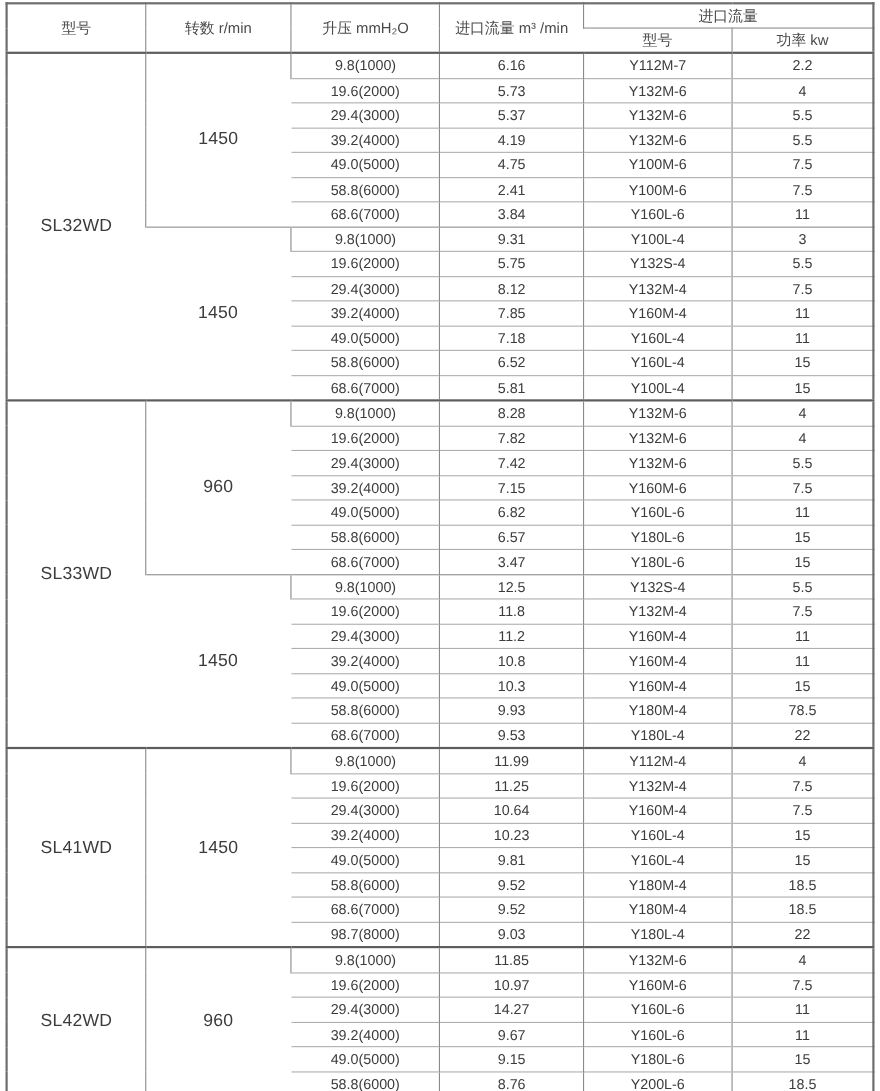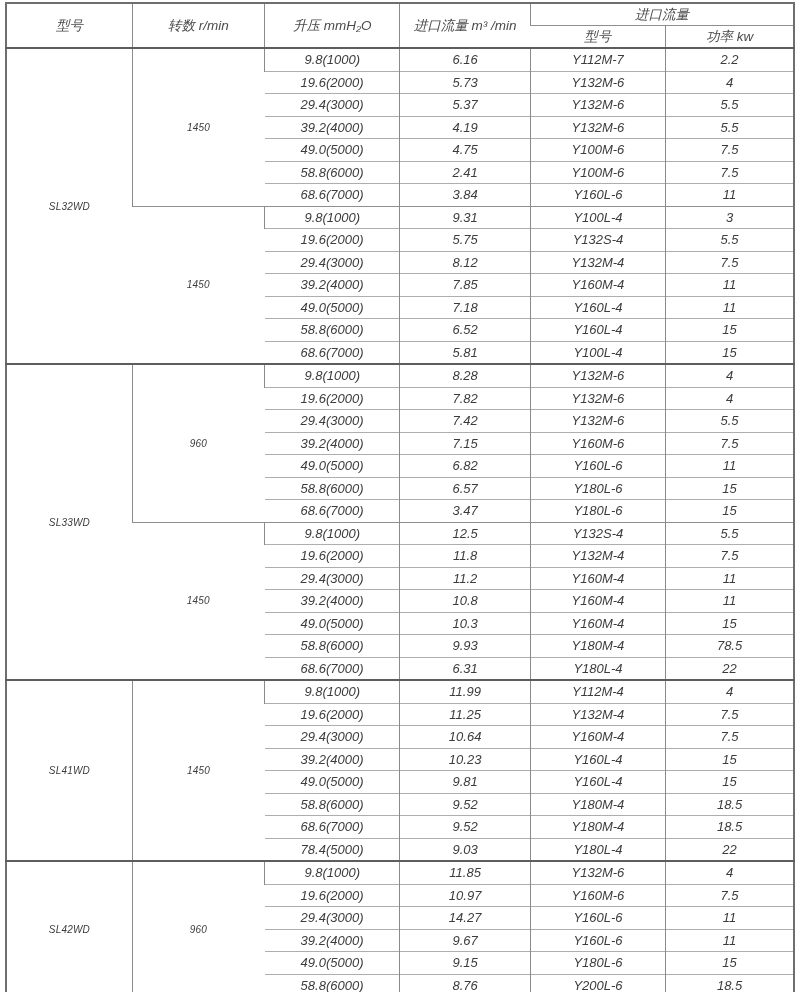--- a/index.html
+++ b/index.html
@@ -7,21 +7,20 @@
     padding: 0;
     background: #ffffff;
     font-family: "Liberation Sans", "DejaVu Sans", sans-serif;
   }
   .page {
     width: 800px;
     height: 992px;
     box-sizing: border-box;
     padding: 2px 5px;
     background: #ffffff;
-    font-style: italic;
   }
   table.spec {
     border-collapse: collapse;
     table-layout: fixed;
     width: 790px;
     border: 2px solid #6e6e6e;
     color: #3c3c3c;
     font-size: 13px;
   }
   table.spec col.c1 { width: 126px; }
@@ -55,21 +54,21 @@
   }
   table.spec td:first-child { border-left: none; }
 
   
   table.spec tr.block-start td { border-top: 1px solid #8f8f8f; }
 
   
   table.spec tr.section-start td { border-top: 2px solid #5d5d5d; }
 
   table.spec td.model-cell,
-  table.spec td.speed-cell { font-size: 10px; letter-spacing: 0.2px; }
+  table.spec td.speed-cell { font-size: 16px; letter-spacing: 0.2px; }
 </style>
 </head>
 <body>
 
 <div class="page">
   <table class="spec">
     <colgroup>
       <col class="c1">
         <col class="c2">
         <col class="c3">
@@ -254,21 +253,21 @@
           <td>15</td>
         </tr>
         <tr>
           <td>58.8(6000)</td>
           <td>9.93</td>
           <td>Y180M-4</td>
           <td>78.5</td>
         </tr>
         <tr>
           <td>68.6(7000)</td>
-          <td>6.31</td>
+          <td>9.53</td>
           <td>Y180L-4</td>
           <td>22</td>
         </tr>
         <tr class="section-start">
           <td rowspan="8" class="model-cell">SL41WD</td>
           <td rowspan="8" class="speed-cell">1450</td>
           <td>9.8(1000)</td>
           <td>11.99</td>
           <td>Y112M-4</td>
           <td>4</td>
@@ -303,21 +302,21 @@
           <td>Y180M-4</td>
           <td>18.5</td>
         </tr>
         <tr>
           <td>68.6(7000)</td>
           <td>9.52</td>
           <td>Y180M-4</td>
           <td>18.5</td>
         </tr>
         <tr>
-          <td>78.4(5000)</td>
+          <td>98.7(8000)</td>
           <td>9.03</td>
           <td>Y180L-4</td>
           <td>22</td>
         </tr>
         <tr class="section-start">
           <td rowspan="6" class="model-cell">SL42WD</td>
           <td rowspan="6" class="speed-cell">960</td>
           <td>9.8(1000)</td>
           <td>11.85</td>
           <td>Y132M-6</td>

